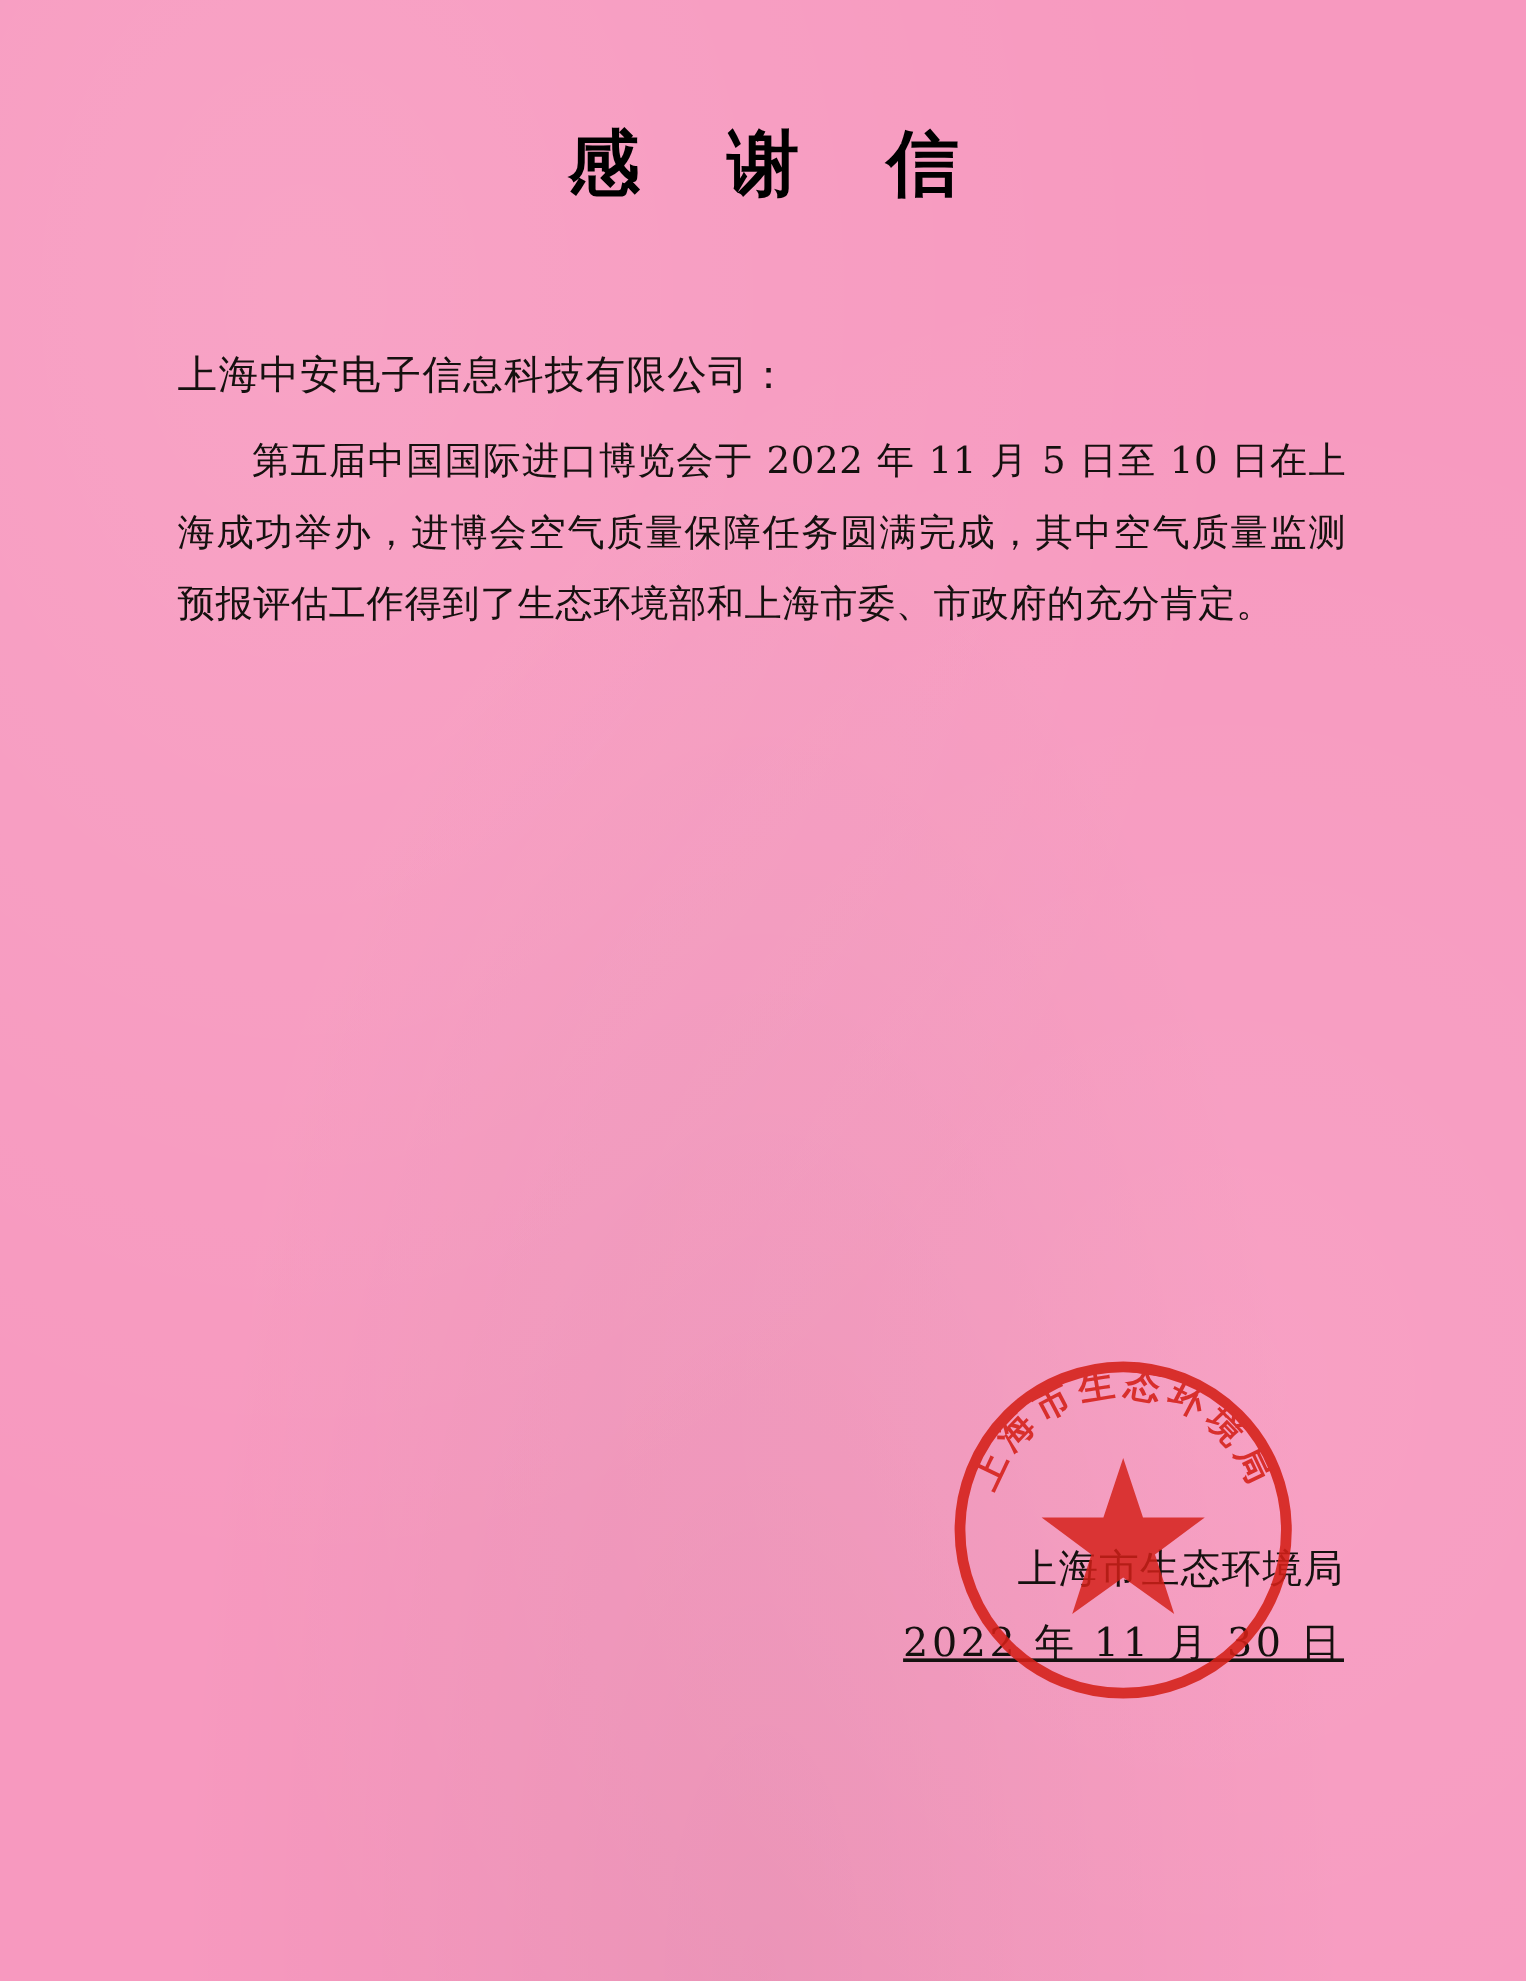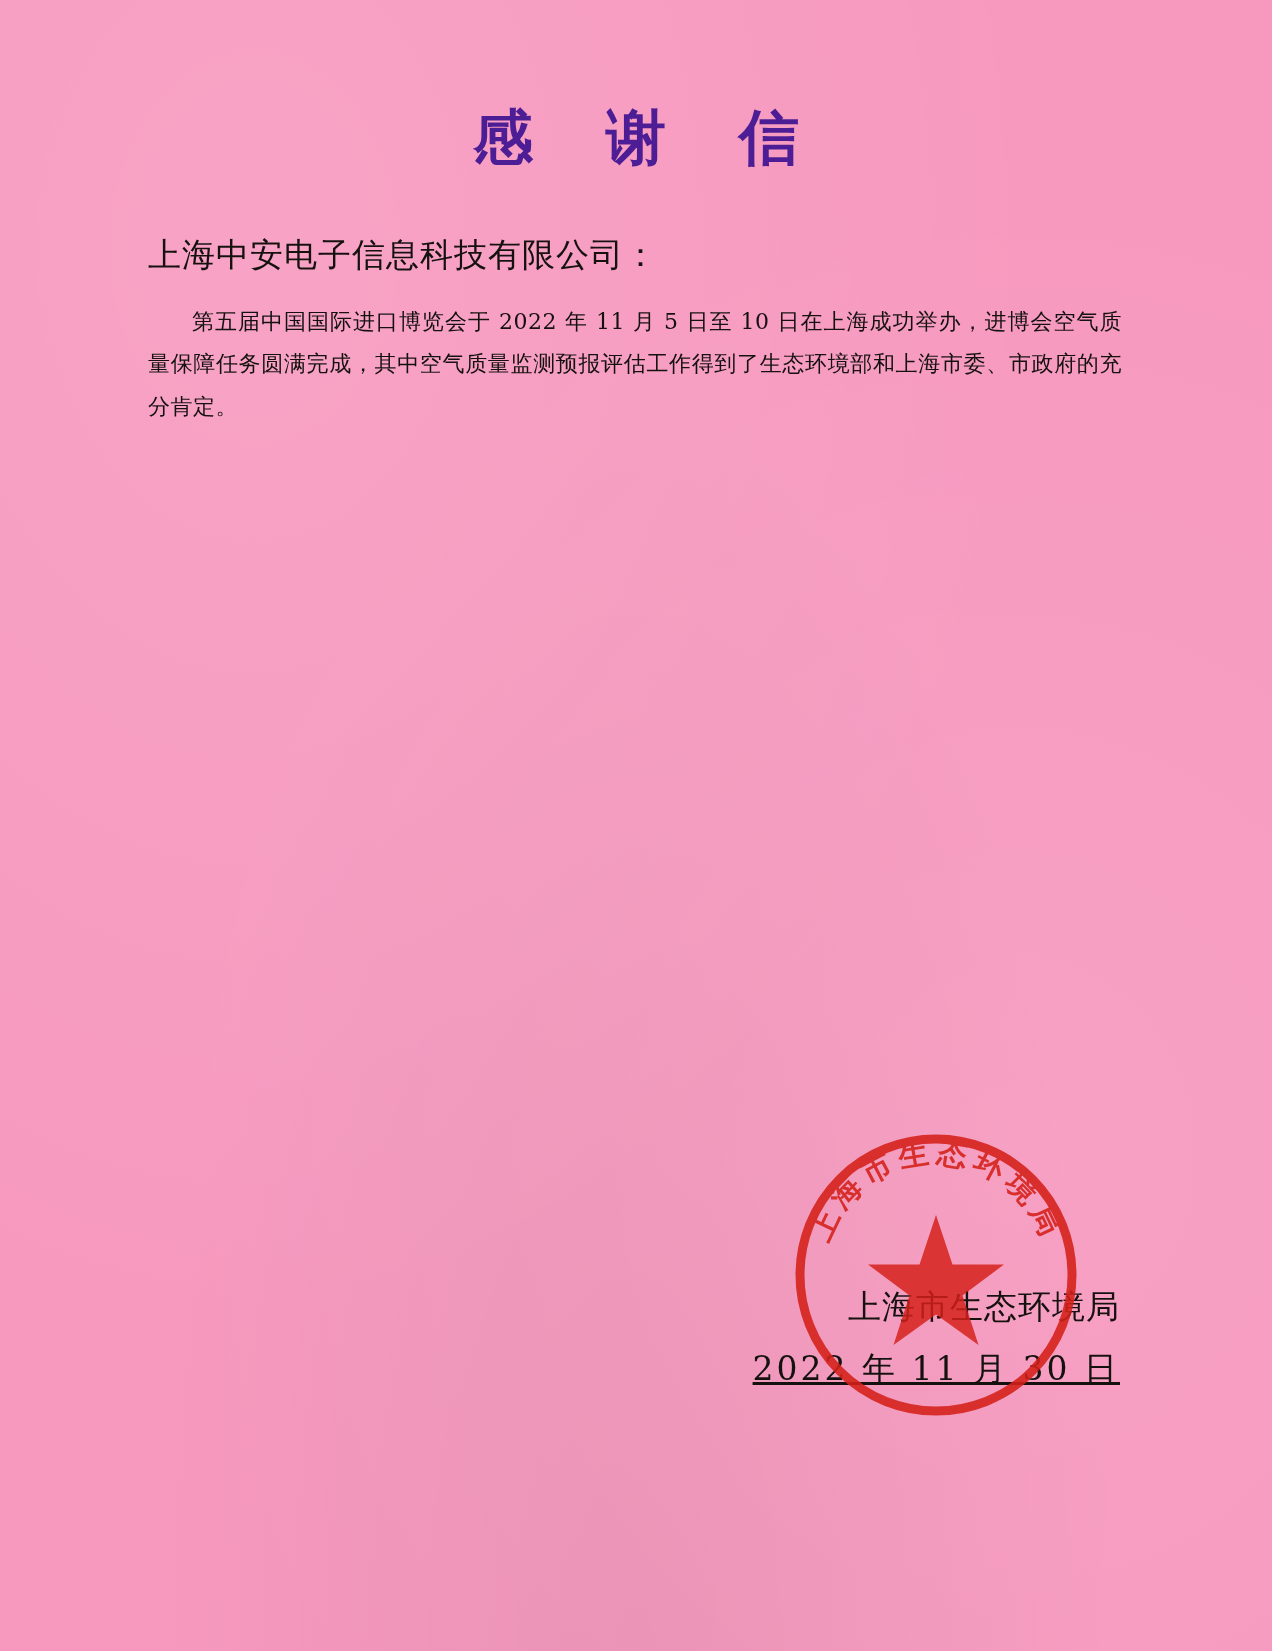--- a/index.html
+++ b/index.html
@@ -36,38 +36,38 @@
   .doc-title {
     text-align: center;
     font-size: 60px;
     font-weight: bold;
     letter-spacing: 26px;
     text-indent: 26px;
     margin: 0;
     padding-top: 104px;
     line-height: 1.1;
     font-family: "DejaVu Serif", "Liberation Serif", serif;
-    color: #4c1d95;
+    color: #000000;
   }
 
   .body-block {
     margin: 0;
     padding: 0 150px 0 148px;
   }
 
   .salutation {
     font-size: 33px;
     line-height: 1.55;
-    margin-top: 62px;
+    margin-top: 116px;
     letter-spacing: 1px;
-    font-family: Liberation Mono, monospace;
+    font-family: Liberation Sans, sans-serif;
   }
 
   .para {
-    font-size: 22px;
+    font-size: 31px;
     line-height: 1.92;
     text-align: justify;
     text-justify: inter-ideograph;
     text-indent: 2em;
     margin: 14px 0 0 0;
     letter-spacing: 0.5px;
     font-family: "DejaVu Serif", "Liberation Serif", serif;
   }
   .para.first { margin-top: 18px; }
 

